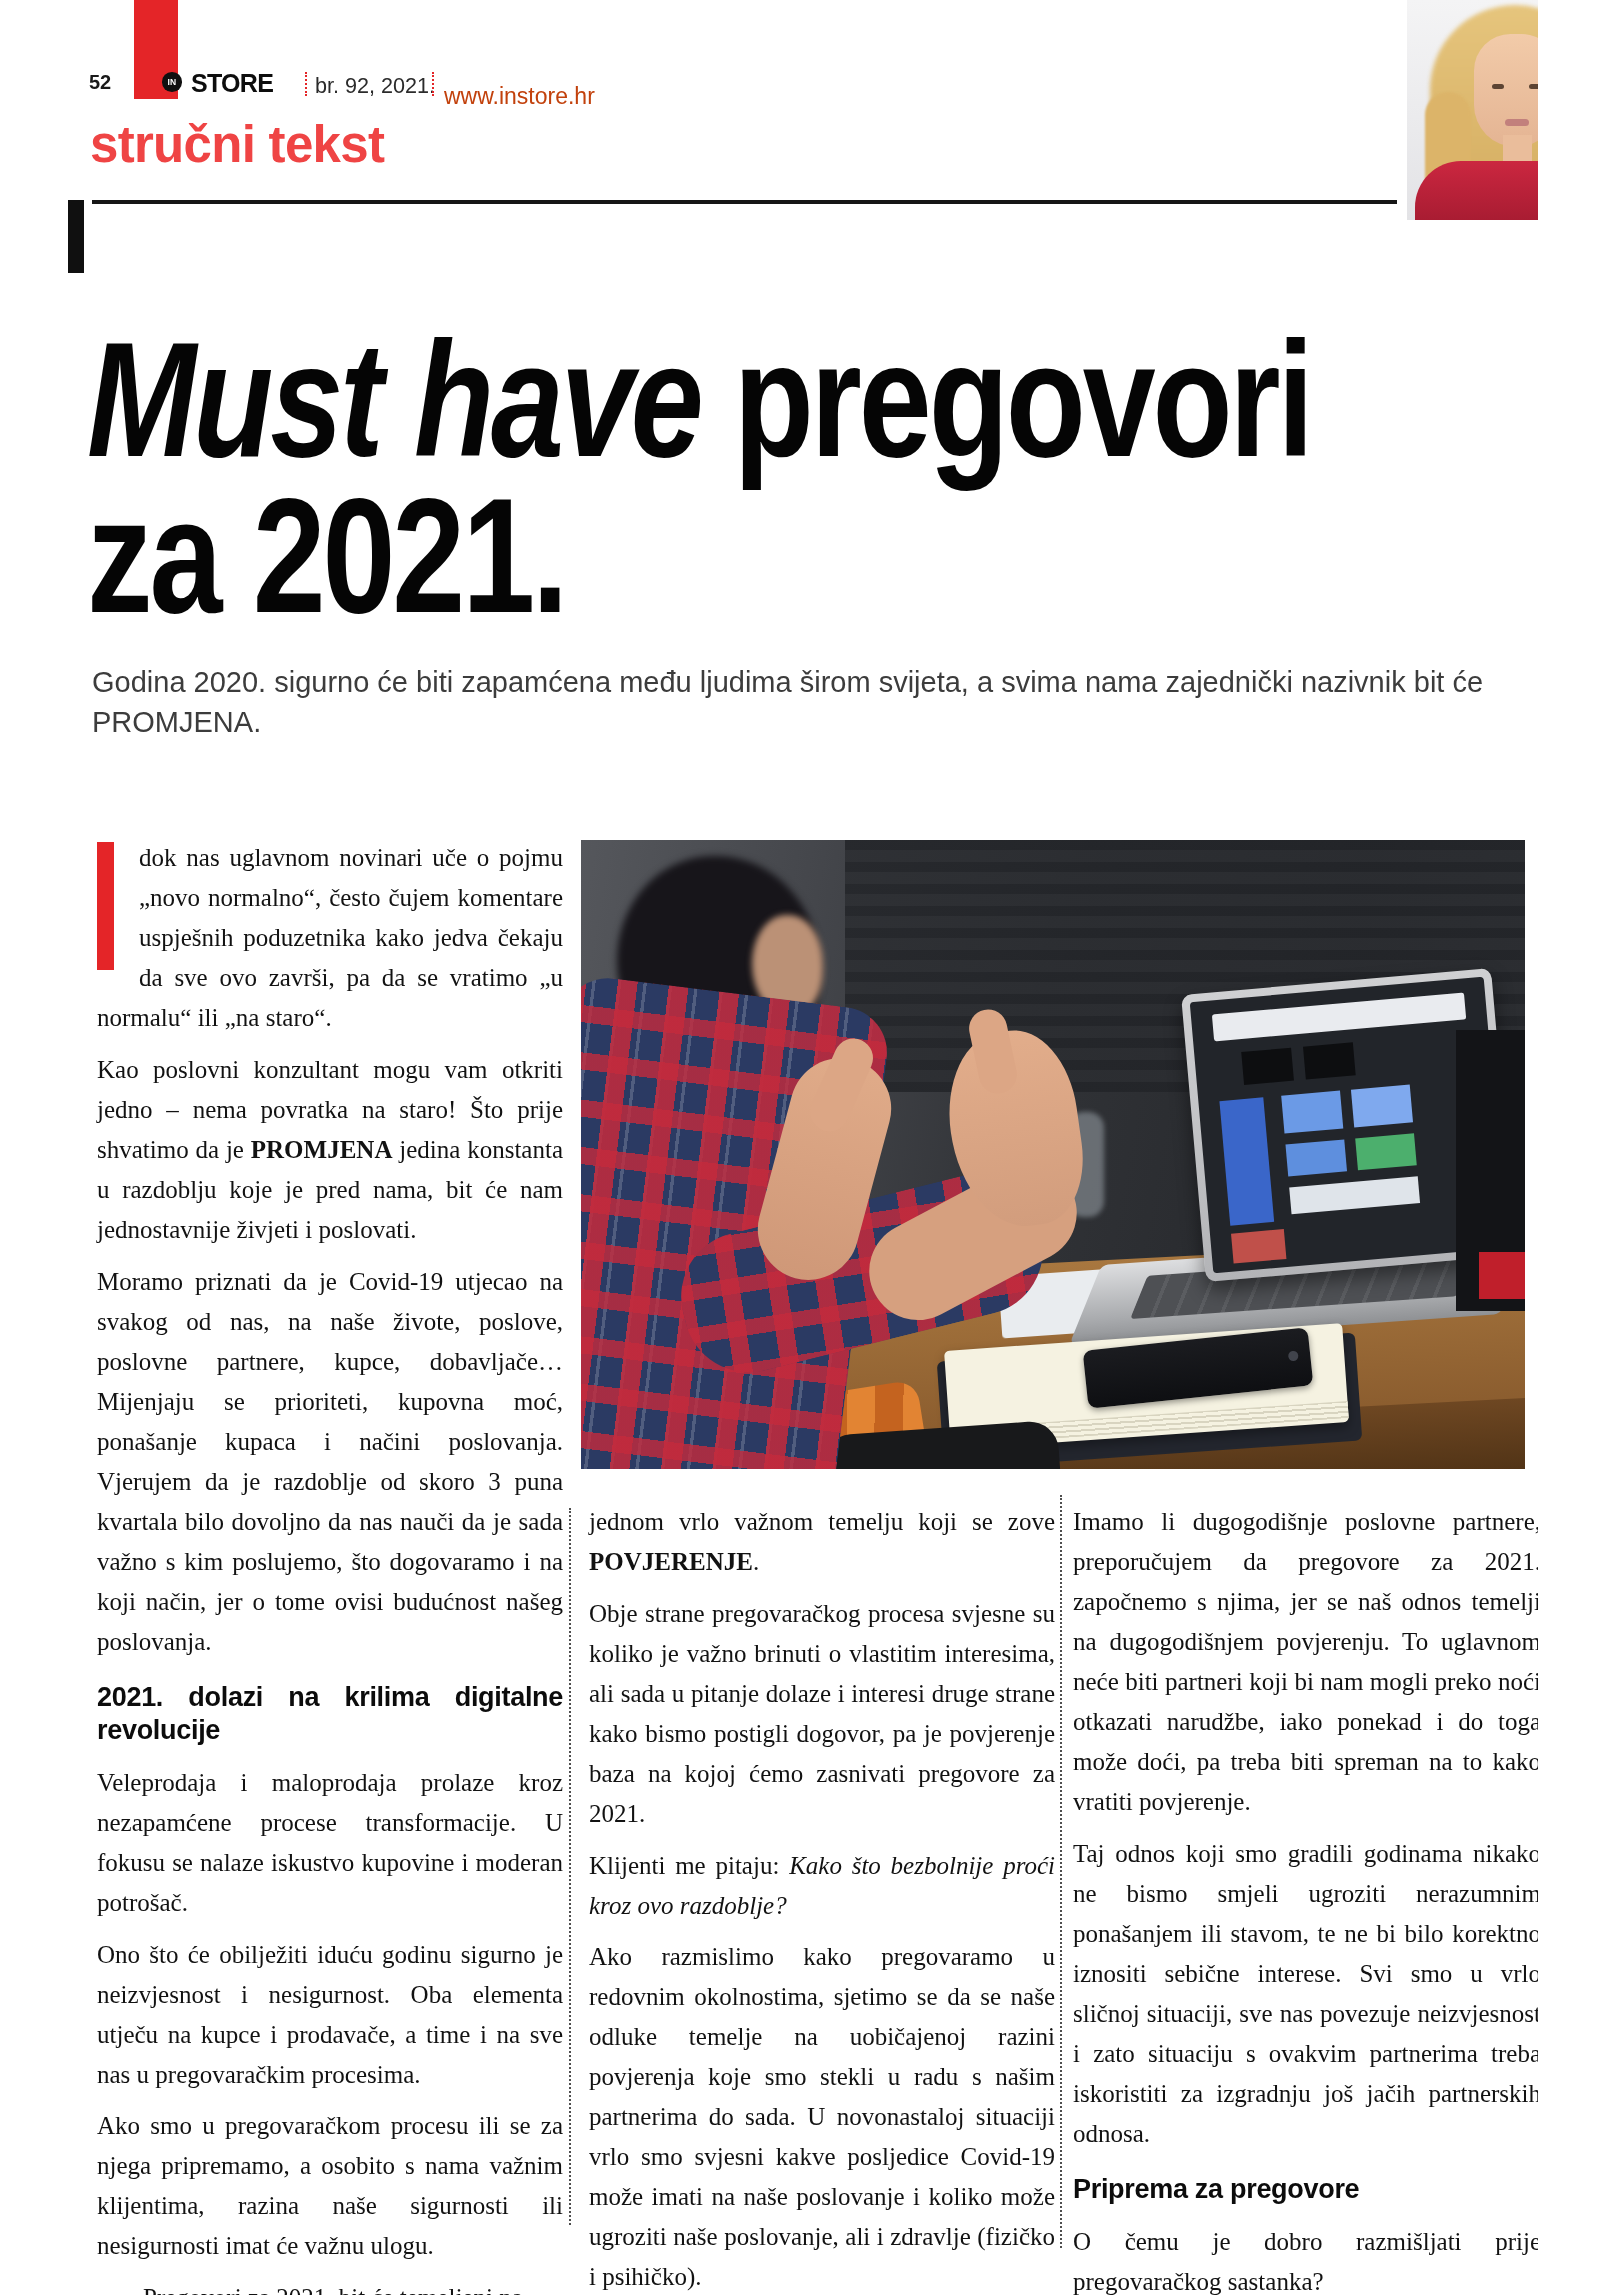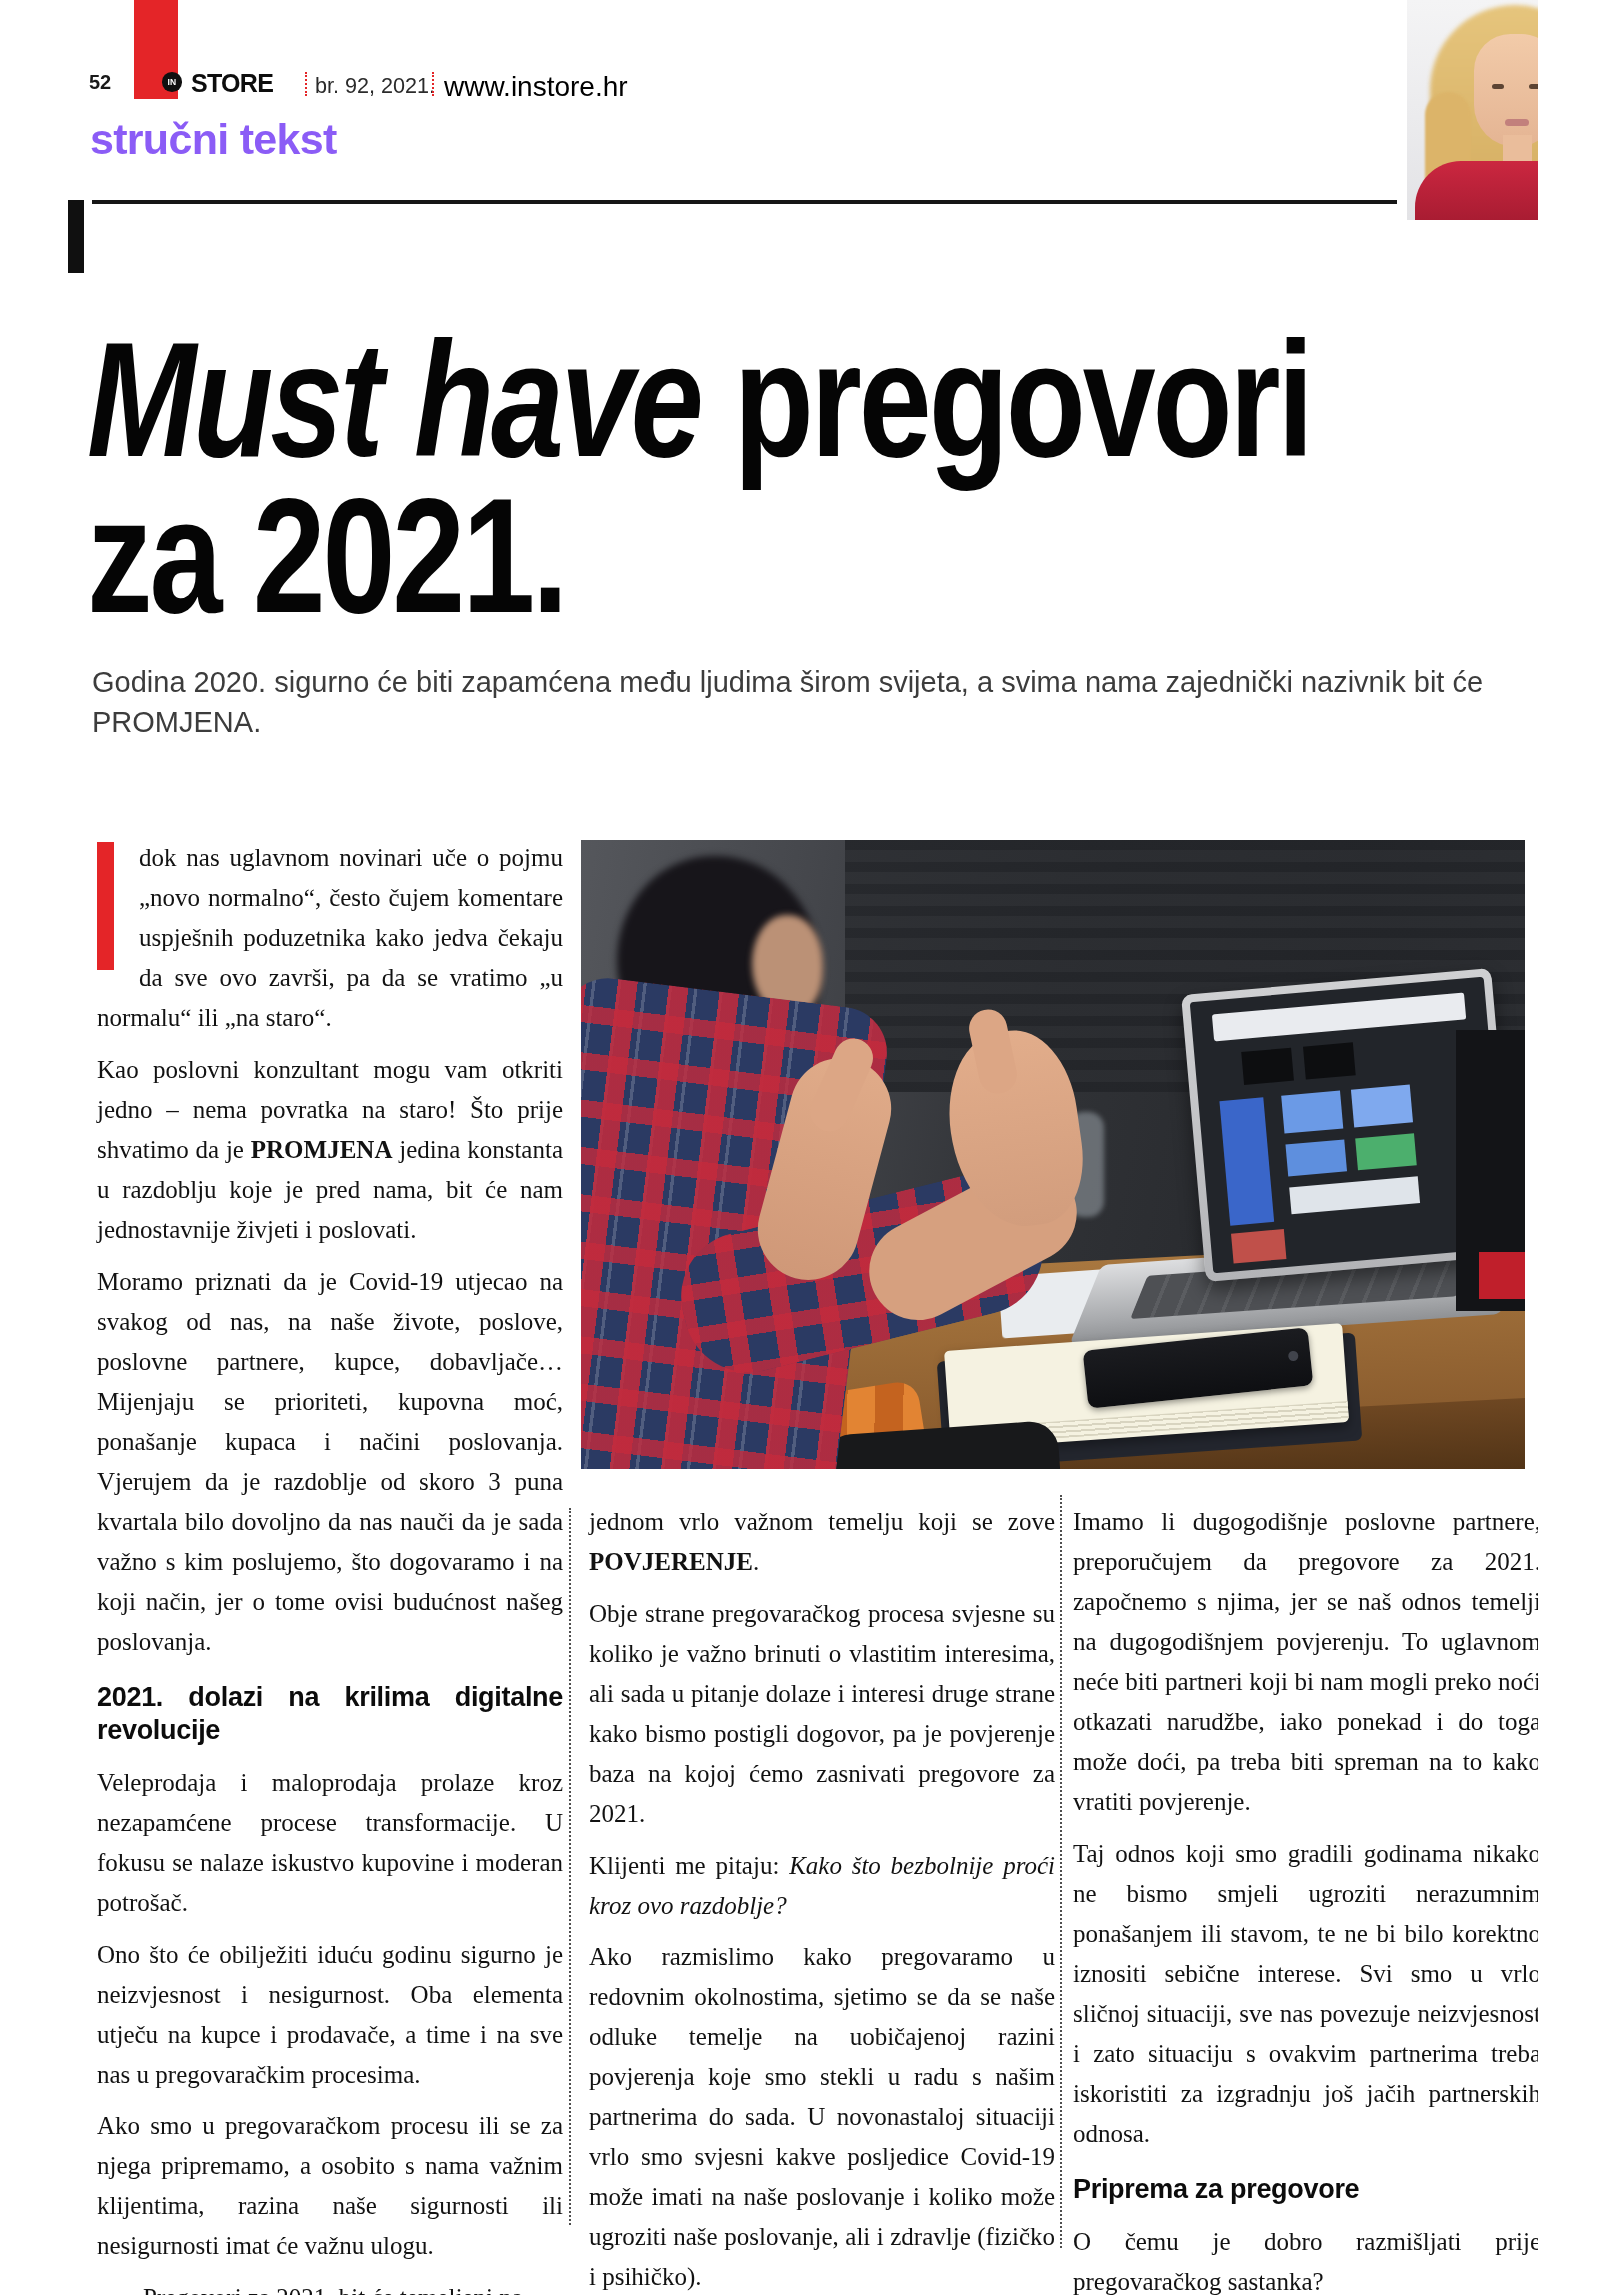--- a/index.html
+++ b/index.html
@@ -8,22 +8,22 @@
   .abs{position:absolute;}
 
   
   .pageno{left:89px;top:71px;font-size:20px;font-weight:bold;color:#1a1a1a;}
   .logo-block{left:134px;top:0;width:44px;height:99px;background:#e42528;}
   .logo-circle{left:162px;top:72px;width:19.6px;height:19.6px;background:#101010;border-radius:50%;
                color:#fff;font-size:8.5px;font-weight:bold;display:flex;align-items:center;justify-content:center;}
   .logo-store{left:191px;top:69px;font-size:25px;font-weight:bold;letter-spacing:-0.7px;color:#0d0d0d;}
   .hdr-dot{top:72px;height:23.6px;width:0;border-left:2.6px dotted #e42528;}
   .hdr-issue{left:315px;top:73px;font-size:21.6px;color:#2b2b2b;}
-  .hdr-site{left:444px;top:71px;font-size:28px;color:#000000;}
-  .section-title{left:90px;top:115px;font-size:43px;font-weight:bold;letter-spacing:-0.7px;color:#8b5cf6;}
+  .hdr-site{left:444px;top:83px;font-size:23px;color:#c2410c;}
+  .section-title{left:90px;top:115px;font-size:51px;font-weight:bold;letter-spacing:-0.7px;color:#ef4444;}
   .author{right:274px;top:73px;text-align:right;font-size:21px;line-height:25.5px;color:#222;}
   .author .b{font-weight:bold;color:#111;}
   .author .i{font-style:italic;}
 
   
   .headshot{left:1407px;top:0;width:216px;height:220px;overflow:hidden;
             background:linear-gradient(#f4f4f5,#e3e3e6);}
   .hs-hair{position:absolute;left:23px;top:5.2px;width:170px;height:222px;border-radius:85px 85px 52px 52px;
            background:linear-gradient(#e6c57d,#d3ab5e);filter:blur(2px);}
   .hs-face{position:absolute;left:67px;top:34px;width:84px;height:113px;border-radius:41px 41px 47px 47px;

